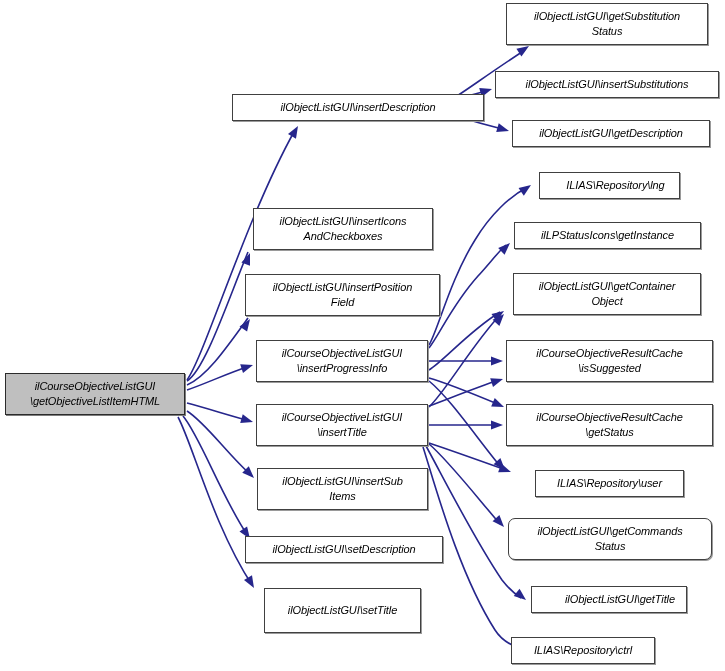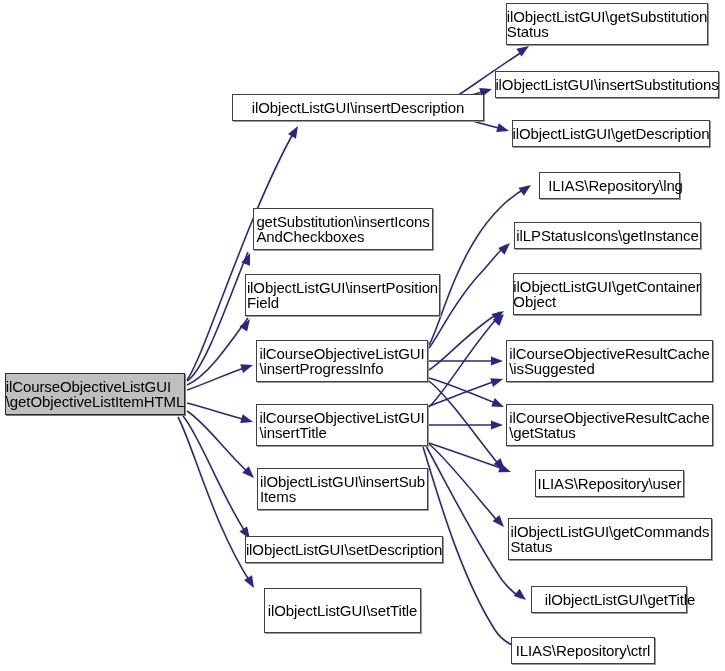--- a/index.html
+++ b/index.html
@@ -23,28 +23,29 @@
     height: 671px;
   }
   .node-box {
     position: absolute;
     box-sizing: border-box;
     border: 1px solid #404040;
     background: #ffffff;
     display: flex;
     align-items: center;
     justify-content: center;
-    text-align: left;
+    text-align: center;
     color: #000000;
-    font-size: 15px;
+    font-size: 11px;
     line-height: 15px;
     letter-spacing: -0.1px;
     white-space: pre-line;
     box-shadow: 1px 1px 0 #9a9a9a;
     z-index: 2;
+    font-style: italic;
   }
   .node-box.root {
     background: #bfbfbf;
     border: 1px solid #2b2b2b;
     box-shadow: 1px 1px 0 #7d7d7d;
   }
   .edge-path {
     fill: none;
     stroke: #26268c;
     stroke-width: 1.6;
@@ -109,39 +110,39 @@
       <polygon points="0,0 -12,-4.6 -12,4.6" class="edge-head" transform="translate(528,651) rotate(22)"></polygon>
     </svg>
   <div id="nodes-layer">
       <div class="node-box root" style="left: 5px; top: 373px; width: 180px; height: 42px;">ilCourseObjectiveListGUI
 \getObjectiveListItemHTML</div>
       <div class="node-box" style="left: 232px; top: 94px; width: 252px; height: 27px;">ilObjectListGUI\insertDescription</div>
       <div class="node-box" style="left: 506px; top: 3px; width: 202px; height: 42px;">ilObjectListGUI\getSubstitution
 Status</div>
       <div class="node-box" style="left: 495px; top: 71px; width: 224px; height: 27px;">ilObjectListGUI\insertSubstitutions</div>
       <div class="node-box" style="left: 512px; top: 120px; width: 198px; height: 27px;">ilObjectListGUI\getDescription</div>
-      <div class="node-box" style="left: 253px; top: 208px; width: 180px; height: 42px;">getSubstitution\insertIcons
+      <div class="node-box" style="left: 253px; top: 208px; width: 180px; height: 42px;">ilObjectListGUI\insertIcons
 AndCheckboxes</div>
       <div class="node-box" style="left: 245px; top: 274px; width: 195px; height: 42px;">ilObjectListGUI\insertPosition
 Field</div>
       <div class="node-box" style="left: 256px; top: 340px; width: 172px; height: 42px;">ilCourseObjectiveListGUI
 \insertProgressInfo</div>
       <div class="node-box" style="left: 256px; top: 404px; width: 172px; height: 42px;">ilCourseObjectiveListGUI
 \insertTitle</div>
       <div class="node-box" style="left: 257px; top: 468px; width: 171px; height: 42px;">ilObjectListGUI\insertSub
 Items</div>
       <div class="node-box" style="left: 245px; top: 536px; width: 198px; height: 27px;">ilObjectListGUI\setDescription</div>
       <div class="node-box" style="left: 264px; top: 588px; width: 157px; height: 45px;">ilObjectListGUI\setTitle</div>
       <div class="node-box" style="left: 539px; top: 172px; width: 141px; height: 27px; padding-left: 12px;">ILIAS\Repository\lng</div>
       <div class="node-box" style="left: 514px; top: 222px; width: 187px; height: 27px;">ilLPStatusIcons\getInstance</div>
       <div class="node-box" style="left: 513px; top: 273px; width: 188px; height: 42px;">ilObjectListGUI\getContainer
 Object</div>
       <div class="node-box" style="left: 506px; top: 340px; width: 207px; height: 42px;">ilCourseObjectiveResultCache
 \isSuggested</div>
       <div class="node-box" style="left: 506px; top: 404px; width: 207px; height: 42px;">ilCourseObjectiveResultCache
 \getStatus</div>
       <div class="node-box" style="left: 535px; top: 470px; width: 149px; height: 27px;">ILIAS\Repository\user</div>
-      <div class="node-box" style="left: 508px; top: 518px; width: 204px; height: 42px;">ilObjectListGUI\getCommands
+      <div class="node-box" style="left: 508px; top: 518px; width: 204px; height: 42px; border-radius: 7px;">ilObjectListGUI\getCommands
 Status</div>
       <div class="node-box" style="left: 531px; top: 586px; width: 156px; height: 27px; padding-left: 22px;">ilObjectListGUI\getTitle</div>
       <div class="node-box" style="left: 511px; top: 637px; width: 144px; height: 27px;">ILIAS\Repository\ctrl</div>
     </div>
 </div>
 
 </body></html>

